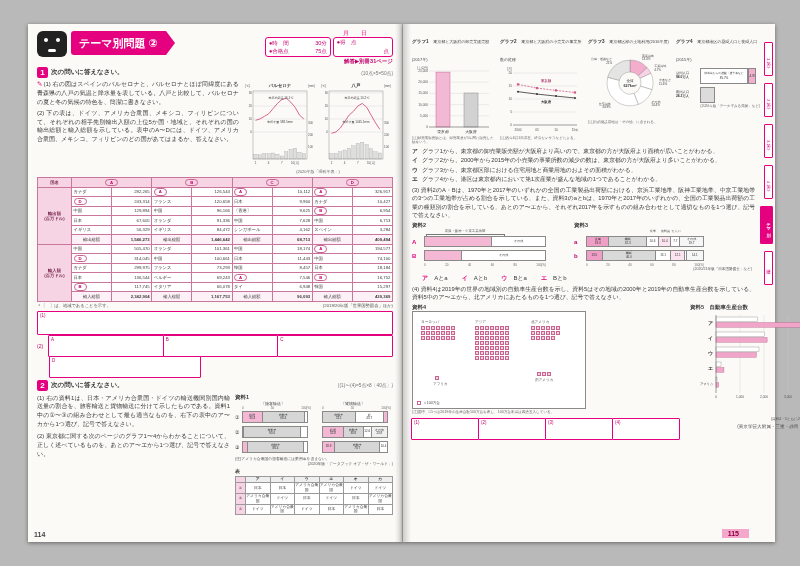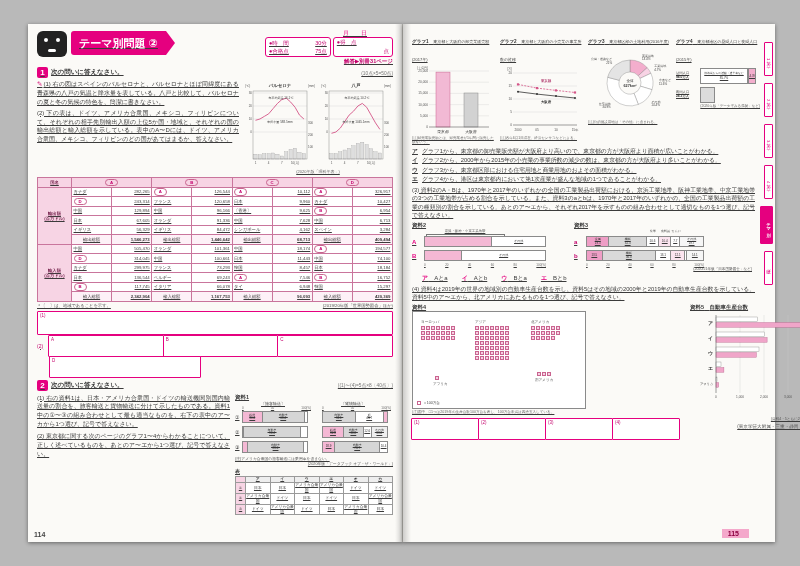--- a/index.html
+++ b/index.html
@@ -1,21 +1,21 @@
 <!DOCTYPE html>
 <html><head>
 <meta charset="utf-8">
 <style>
   html,body{margin:0;padding:0;}
   body{width:800px;height:566px;background:#b9b9b9;font-family:"Liberation Sans","DejaVu Sans",sans-serif;color:#3b3b3b;overflow:hidden;position:relative;}
   .page{position:absolute;top:24px;height:518px;background:#fbfaf7;box-shadow:0 1px 4px rgba(0,0,0,.45);}
   .page.left{left:28px;width:374px;border-right:1px solid #d8d6d0;}
   .page.right{left:403px;width:372px;}
   .gutter{position:absolute;top:24px;left:395px;width:16px;height:518px;background:linear-gradient(90deg,rgba(0,0,0,0) 0%,rgba(0,0,0,.18) 50%,rgba(0,0,0,0) 100%);pointer-events:none;z-index:5;}
-  .inner{position:absolute;inset:0;padding:5px 9px;box-sizing:border-box;text-decoration:underline;}
+  .inner{position:absolute;inset:0;padding:5px 9px;box-sizing:border-box;}
 
   
   .hdr{display:flex;align-items:flex-start;gap:4px;}
   .mascot{width:30px;height:26px;background:#222;border-radius:6px;position:relative;flex:0 0 auto;margin-top:2px;}
   .mascot:before{content:"";position:absolute;left:7px;top:7px;width:4px;height:4px;background:#fff;border-radius:50%;}
   .mascot:after{content:"";position:absolute;right:7px;top:7px;width:4px;height:4px;background:#fff;border-radius:50%;}
   .mascot .mouth{position:absolute;left:11px;bottom:5px;width:8px;height:3px;background:#fff;border-radius:2px;}
   .banner{display:flex;align-items:stretch;flex:1 1 auto;height:24px;margin-top:2px;}
   .banner-main{background:#e5007f;color:#fff;font-weight:bold;font-size:11px;display:flex;align-items:center;padding:0 8px;border-radius:3px 0 0 3px;white-space:nowrap;}
   .banner-arrow{width:0;height:0;border-top:12px solid transparent;border-bottom:12px solid transparent;border-left:9px solid #e5007f;}

